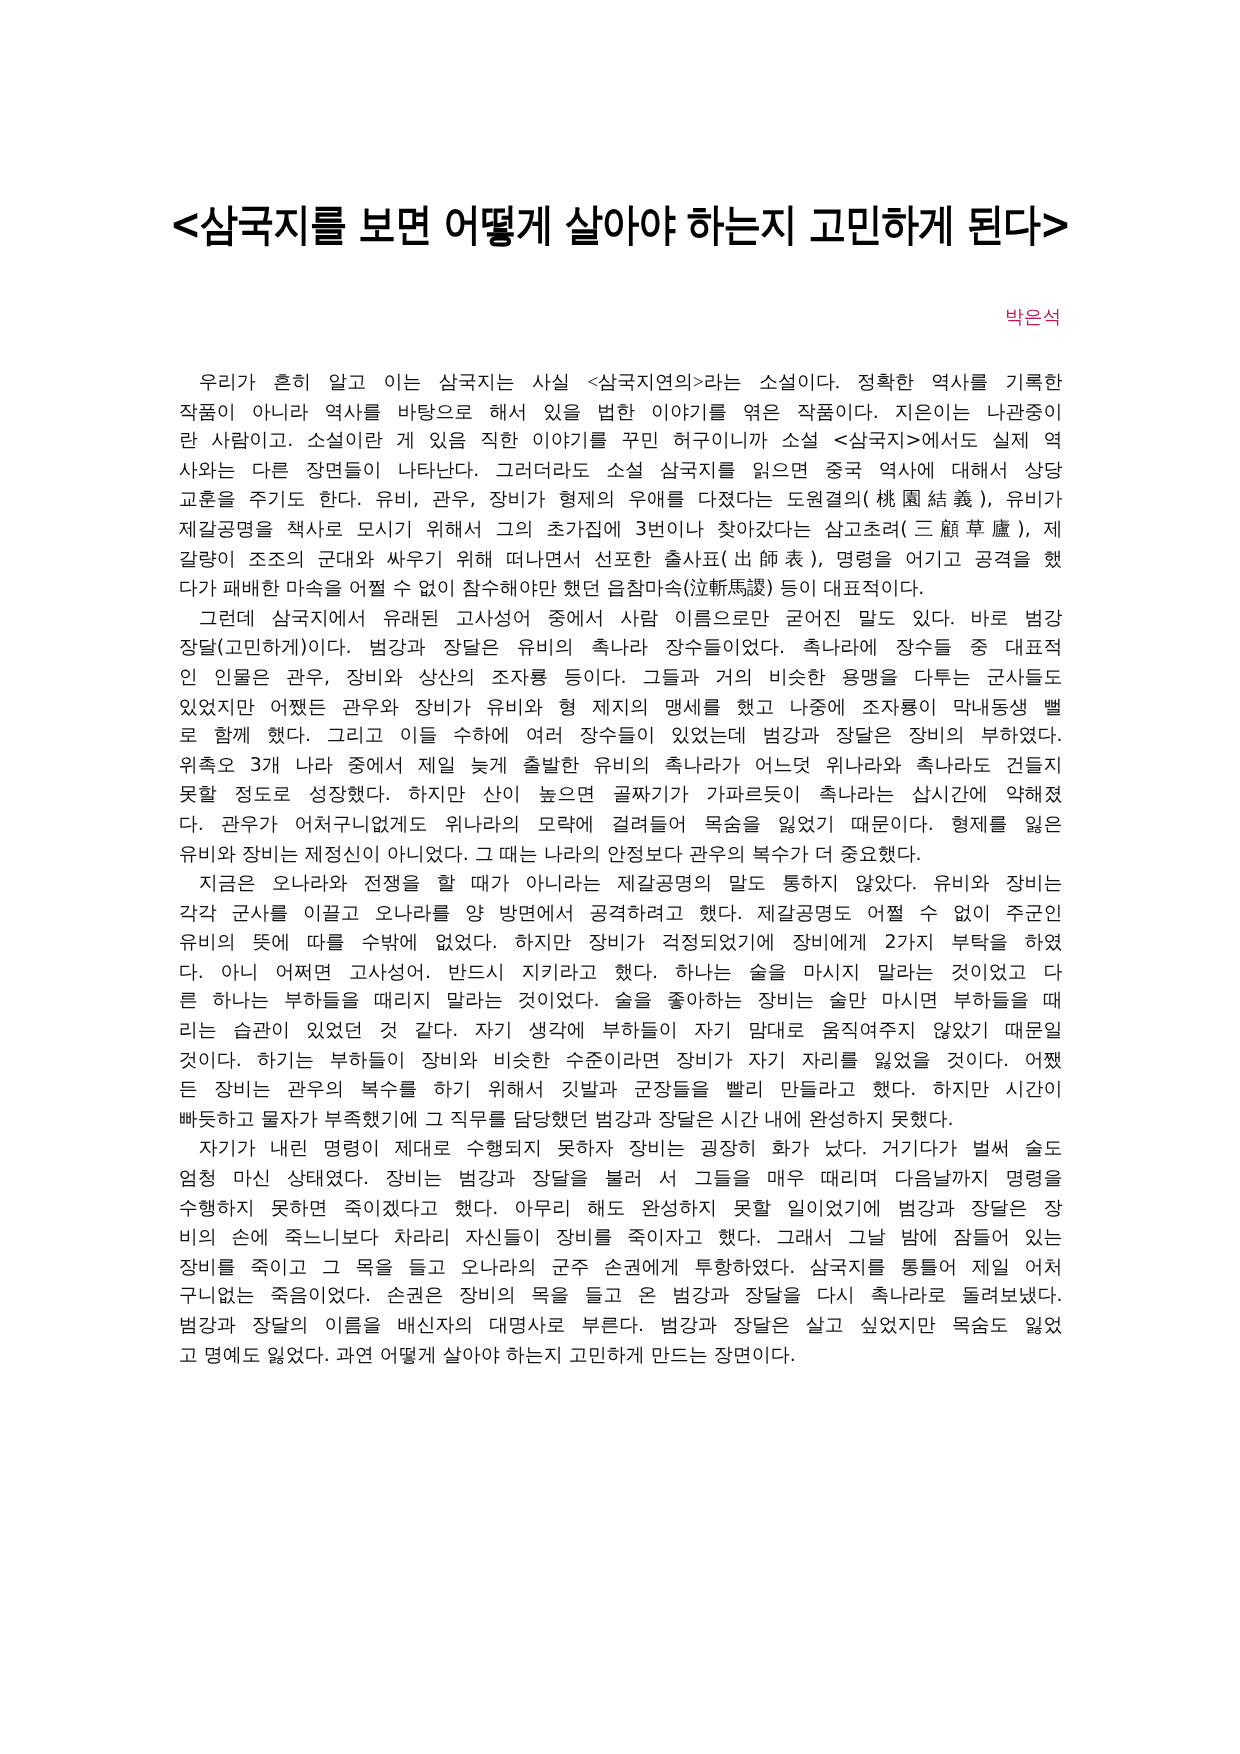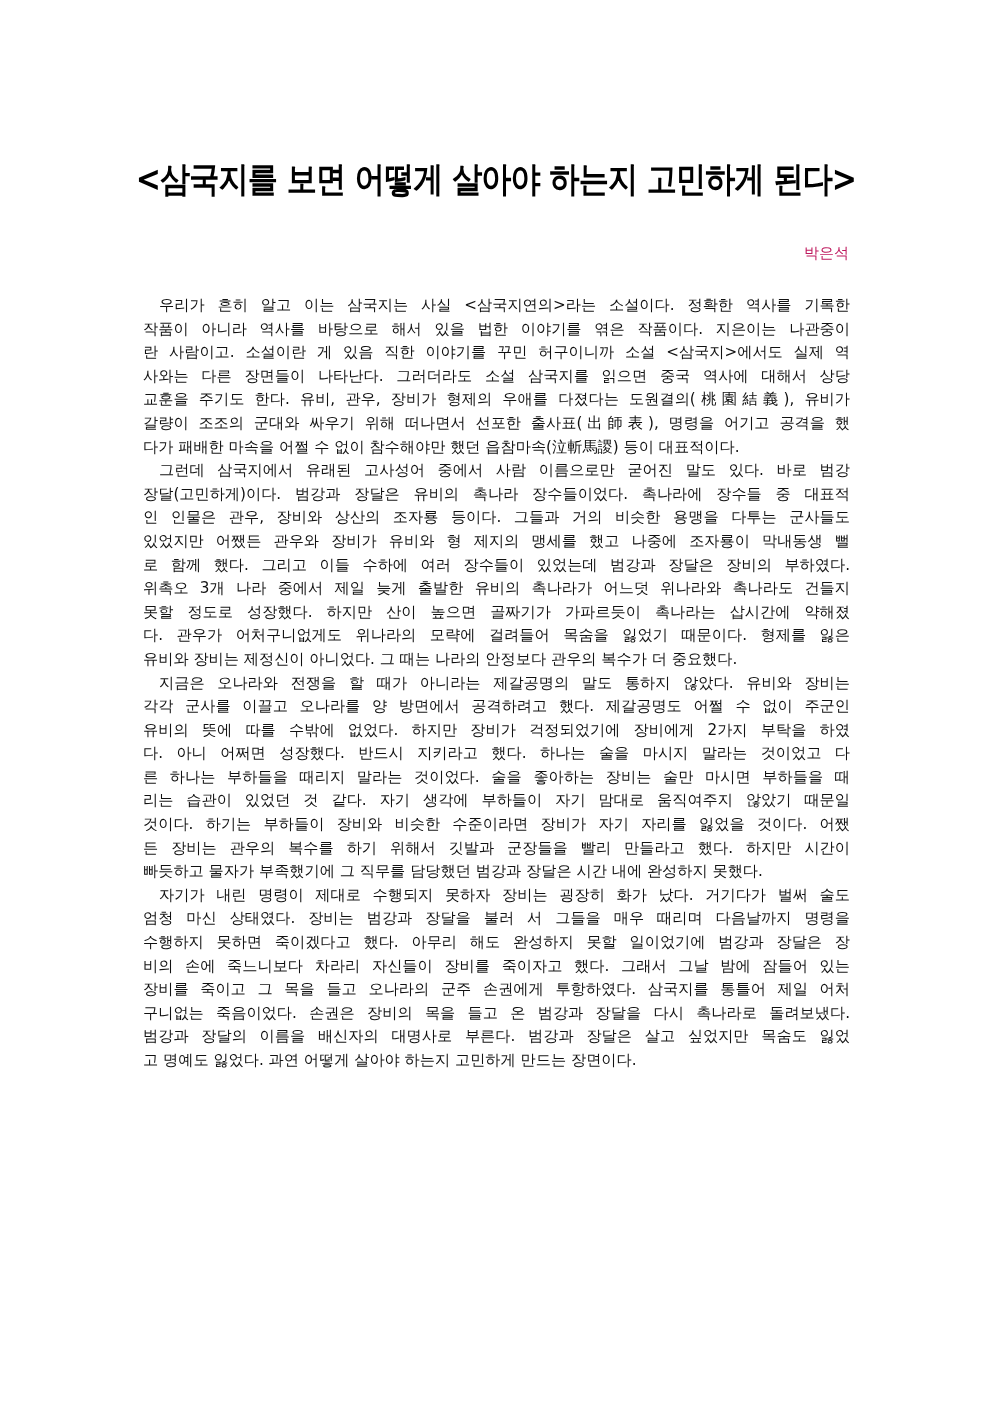--- a/index.html
+++ b/index.html
@@ -6,48 +6,49 @@
   body { width: 992px; height: 1403px; position: relative; overflow: hidden;
          font-family: "DejaVu Sans", "Liberation Sans", sans-serif; color: #111; }
   .title { position: absolute; left: 0; width: 992px; top: 156px; text-align: center;
            font-size: 35px; font-weight: bold; letter-spacing: -1px; color: #000;
            font-family: "DejaVu Sans", sans-serif; transform: scaleX(0.86); transform-origin: center; }
   .author { position: absolute; right: 143px; top: 244px; font-size: 15px; color: #be185d; }
   .body { position: absolute; left: 143px; top: 294px; width: 707px; }
   .line { height: 23.6px; line-height: 23.6px; font-size: 15.2px; white-space: nowrap;
           text-align: justify; text-align-last: justify; overflow: hidden; }
   .line.last { text-align-last: left; }
-  .line.indent { padding-left: 16px; }
+  .line.indent { padding-left: 16px; font-family: Liberation Serif, serif; }
 </style>
 </head>
 <body>
 
 <div class="title">&lt;삼국지를 보면 어떻게 살아야 하는지 고민하게 된다&gt;</div>
 <div class="author">박은석</div>
 <div class="body" id="essay-body">
     <div class="line indent">우리가 흔히 알고 이는 삼국지는 사실 &lt;삼국지연의&gt;라는 소설이다. 정확한 역사를 기록한</div>
     <div class="line">작품이 아니라 역사를 바탕으로 해서 있을 법한 이야기를 엮은 작품이다. 지은이는 나관중이</div>
     <div class="line">란 사람이고. 소설이란 게 있음 직한 이야기를 꾸민 허구이니까 소설 &lt;삼국지&gt;에서도 실제 역</div>
     <div class="line">사와는 다른 장면들이 나타난다. 그러더라도 소설 삼국지를 읽으면 중국 역사에 대해서 상당</div>
     <div class="line">교훈을 주기도 한다. 유비, 관우, 장비가 형제의 우애를 다졌다는 도원결의(桃園結義), 유비가</div>
+    <div class="line">제갈공명을 책사로 모시기 위해서 그의 초가집에 3번이나 찾아갔다는 삼고초려(三顧草廬), 제</div>
     <div class="line">갈량이 조조의 군대와 싸우기 위해 떠나면서 선포한 출사표(出師表), 명령을 어기고 공격을 했</div>
     <div class="line last">다가 패배한 마속을 어쩔 수 없이 참수해야만 했던 읍참마속(泣斬馬謖) 등이 대표적이다.</div>
     <div class="line indent">그런데 삼국지에서 유래된 고사성어 중에서 사람 이름으로만 굳어진 말도 있다. 바로 범강</div>
     <div class="line">장달(고민하게)이다. 범강과 장달은 유비의 촉나라 장수들이었다. 촉나라에 장수들 중 대표적</div>
     <div class="line">인 인물은 관우, 장비와 상산의 조자룡 등이다. 그들과 거의 비슷한 용맹을 다투는 군사들도</div>
     <div class="line">있었지만 어쨌든 관우와 장비가 유비와 형 제지의 맹세를 했고 나중에 조자룡이 막내동생 뻘</div>
     <div class="line">로 함께 했다. 그리고 이들 수하에 여러 장수들이 있었는데 범강과 장달은 장비의 부하였다.</div>
     <div class="line">위촉오 3개 나라 중에서 제일 늦게 출발한 유비의 촉나라가 어느덧 위나라와 촉나라도 건들지</div>
     <div class="line">못할 정도로 성장했다. 하지만 산이 높으면 골짜기가 가파르듯이 촉나라는 삽시간에 약해졌</div>
     <div class="line">다. 관우가 어처구니없게도 위나라의 모략에 걸려들어 목숨을 잃었기 때문이다. 형제를 잃은</div>
     <div class="line last">유비와 장비는 제정신이 아니었다. 그 때는 나라의 안정보다 관우의 복수가 더 중요했다.</div>
     <div class="line indent">지금은 오나라와 전쟁을 할 때가 아니라는 제갈공명의 말도 통하지 않았다. 유비와 장비는</div>
     <div class="line">각각 군사를 이끌고 오나라를 양 방면에서 공격하려고 했다. 제갈공명도 어쩔 수 없이 주군인</div>
     <div class="line">유비의 뜻에 따를 수밖에 없었다. 하지만 장비가 걱정되었기에 장비에게 2가지 부탁을 하였</div>
-    <div class="line">다. 아니 어쩌면 성장했다. 반드시 지키라고 했다. 하나는 술을 마시지 말라는 것이었고 다</div>
+    <div class="line">다. 아니 어쩌면 고사성어. 반드시 지키라고 했다. 하나는 술을 마시지 말라는 것이었고 다</div>
     <div class="line">른 하나는 부하들을 때리지 말라는 것이었다. 술을 좋아하는 장비는 술만 마시면 부하들을 때</div>
     <div class="line">리는 습관이 있었던 것 같다. 자기 생각에 부하들이 자기 맘대로 움직여주지 않았기 때문일</div>
     <div class="line">것이다. 하기는 부하들이 장비와 비슷한 수준이라면 장비가 자기 자리를 잃었을 것이다. 어쨌</div>
     <div class="line">든 장비는 관우의 복수를 하기 위해서 깃발과 군장들을 빨리 만들라고 했다. 하지만 시간이</div>
     <div class="line last">빠듯하고 물자가 부족했기에 그 직무를 담당했던 범강과 장달은 시간 내에 완성하지 못했다.</div>
     <div class="line indent">자기가 내린 명령이 제대로 수행되지 못하자 장비는 굉장히 화가 났다. 거기다가 벌써 술도</div>
     <div class="line">엄청 마신 상태였다. 장비는 범강과 장달을 불러 서 그들을 매우 때리며 다음날까지 명령을</div>
     <div class="line">수행하지 못하면 죽이겠다고 했다. 아무리 해도 완성하지 못할 일이었기에 범강과 장달은 장</div>
     <div class="line">비의 손에 죽느니보다 차라리 자신들이 장비를 죽이자고 했다. 그래서 그날 밤에 잠들어 있는</div>
     <div class="line">장비를 죽이고 그 목을 들고 오나라의 군주 손권에게 투항하였다. 삼국지를 통틀어 제일 어처</div>

